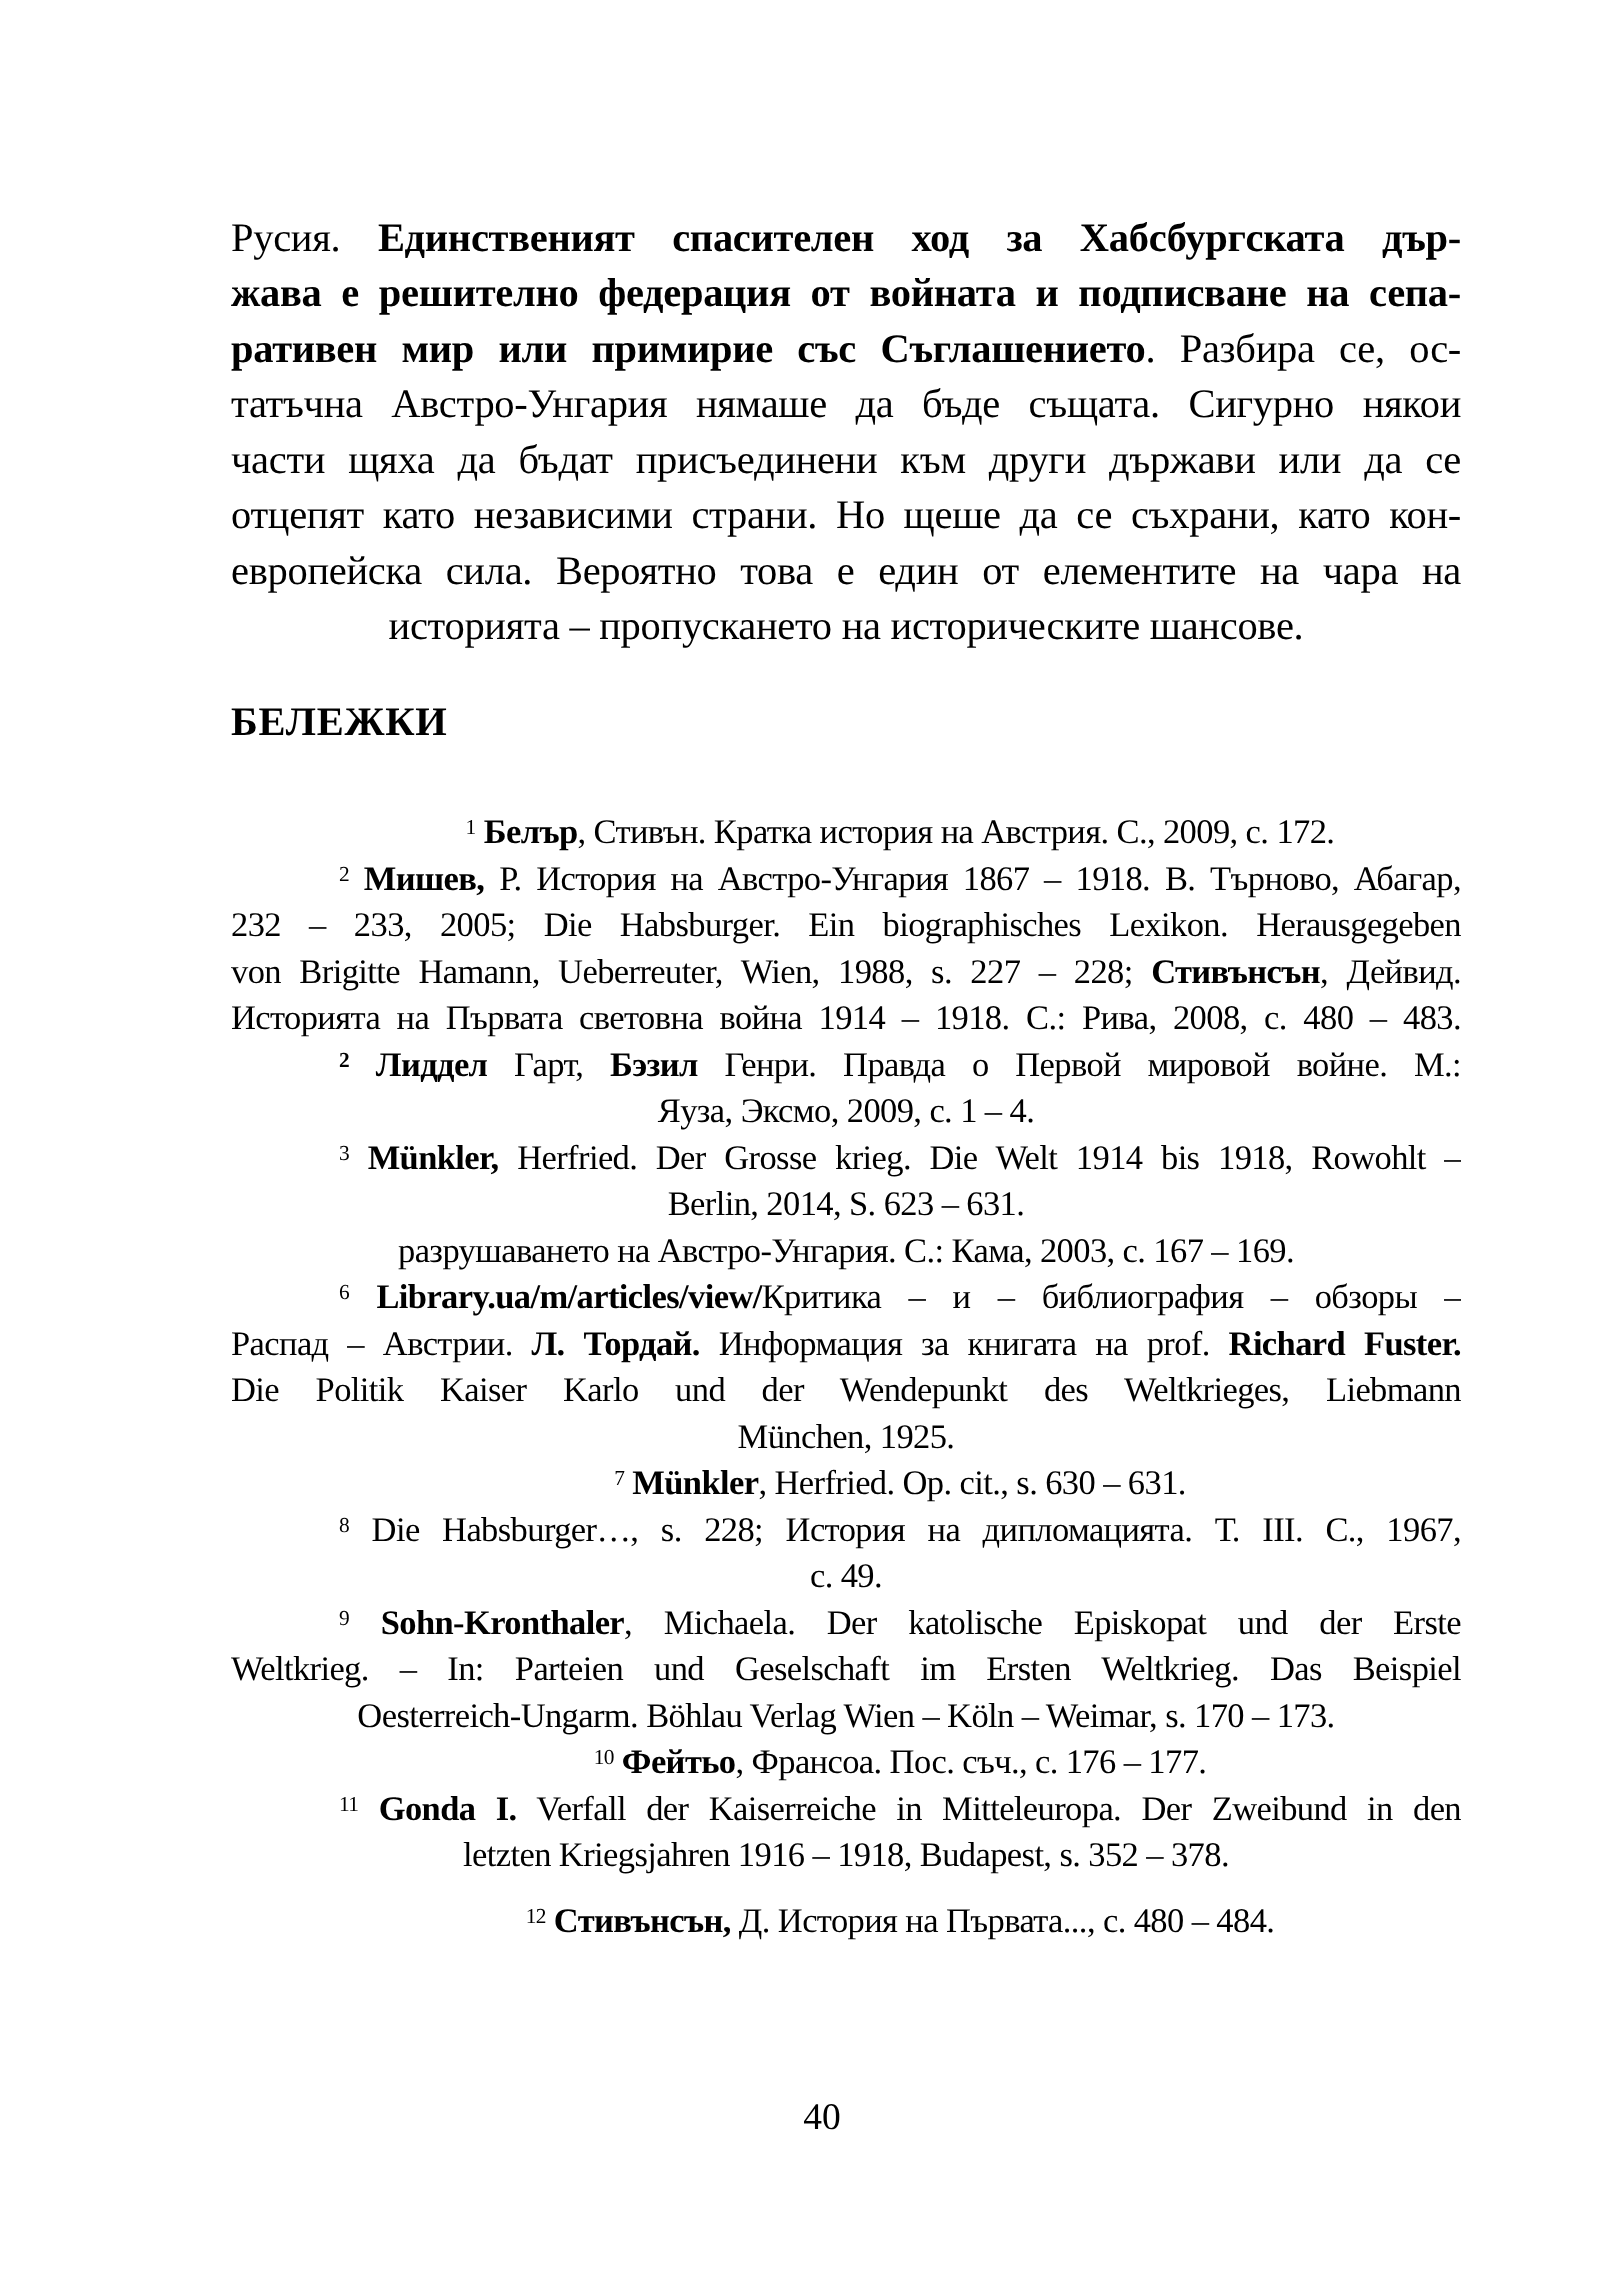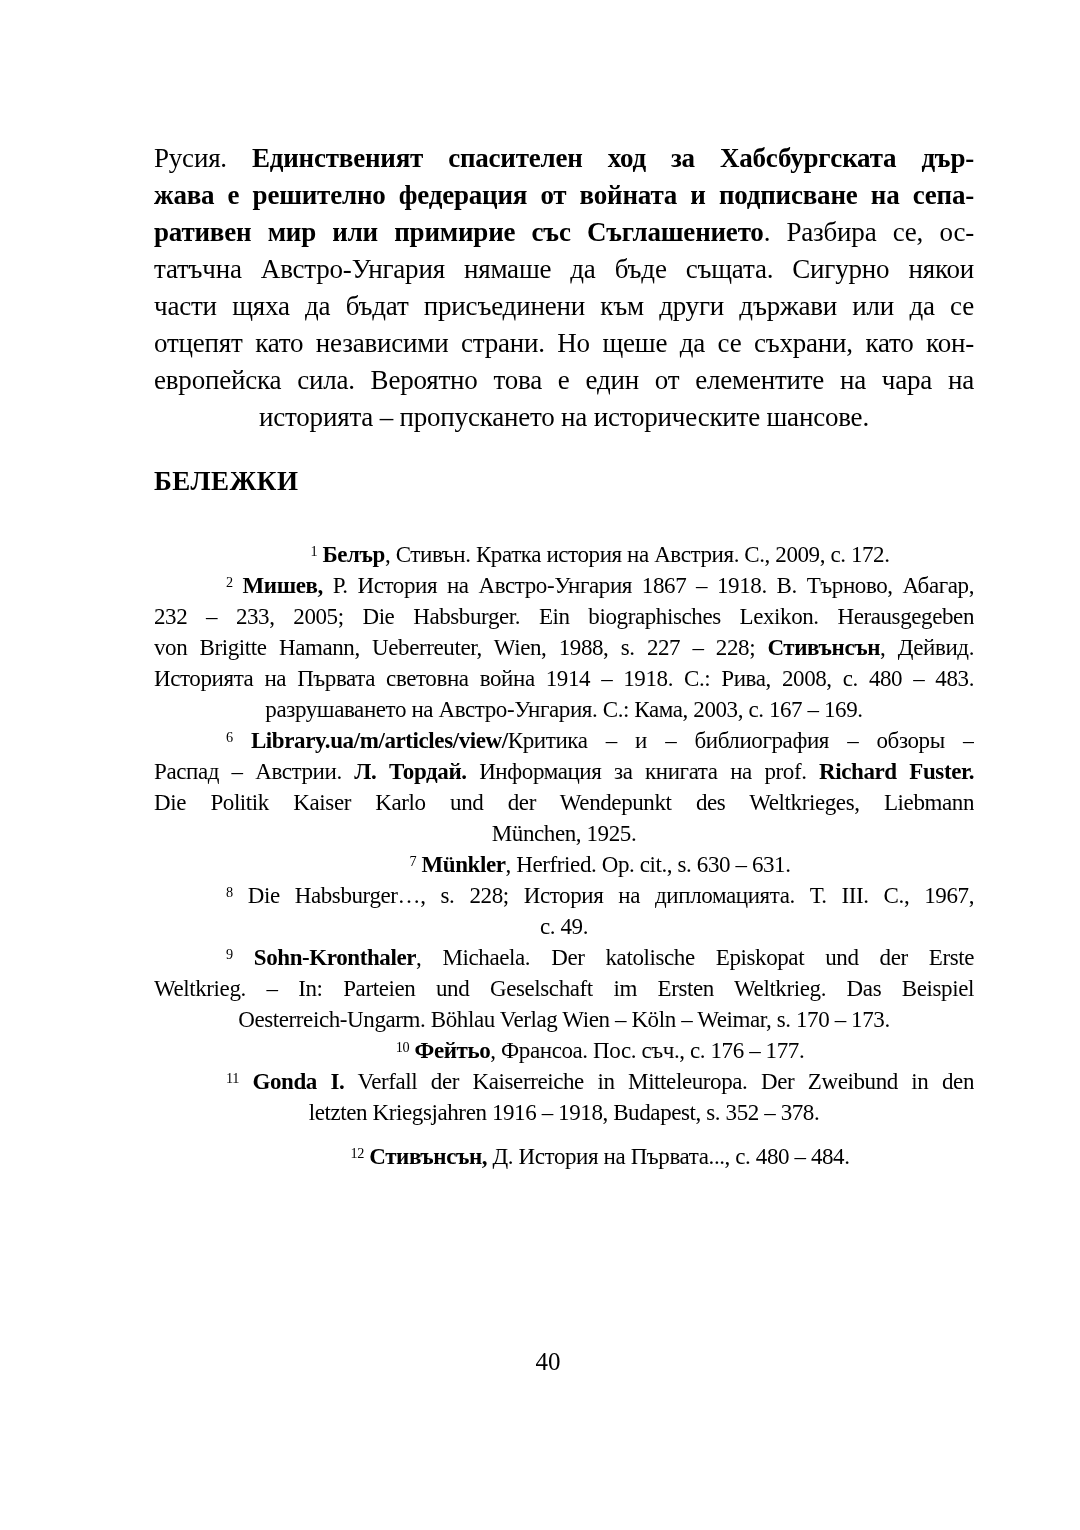--- a/index.html
+++ b/index.html
@@ -58,21 +58,21 @@
   .notes {
     margin-top: 42px;
     font-size: 23px;
     line-height: 31px;
     letter-spacing: -0.4px;
   }
   .note { margin: 0; }
   .note.gap { margin-top: 13px; }
   .pagenum {
     position: absolute;
-    top: 1348px;
+    top: 1398px;
     left: 138px;
     width: 820px;
     text-align: center;
     font-size: 25px;
   }
 </style>
 </head>
 <body>
 
 <div class="page">
@@ -89,20 +89,28 @@
   <div class="heading">БЕЛЕЖКИ</div>
   <div class="notes">
       <div class="note">
         <div class="tline ind"><sup class="fnmark">1</sup><span class="bold"> Белър</span><span>, Стивън. Кратка история на Австрия. С., 2009, с. 172.</span></div>
       </div>
       <div class="note">
         <div class="tline just ind"><sup class="fnmark">2</sup><span class="bold"> Мишев,</span><span> Р. История на Австро-Унгария 1867 – 1918. В. Търново, Абагар,</span></div>
         <div class="tline just"><span>232 – 233, 2005; Die Habsburger. Ein biographisches Lexikon. Herausgegeben</span></div>
         <div class="tline just"><span>von Brigitte Hamann, Ueberreuter, Wien, 1988, s. 227 – 228; </span><span class="bold">Стивънсън</span><span>, Дейвид.</span></div>
         <div class="tline just"><span>Историята на Първата световна война 1914 – 1918. С.: Рива, 2008, с. 480 – 483.</span></div>
+      </div>
+      <div class="note">
+        <div class="tline just ind"><sup class="fnmark bold">2</sup><span class="bold"> Лиддел</span><span> Гарт, </span><span class="bold">Бэзил</span><span> Генри.  Правда о Первой мировой войне. М.:</span></div>
+        <div class="tline"><span>Яуза, Эксмо, 2009, с. 1 – 4.</span></div>
+      </div>
+      <div class="note">
+        <div class="tline just ind"><sup class="fnmark">3</sup><span class="bold"> Münkler,</span><span> Herfried. Der Grosse krieg. Die Welt 1914 bis 1918, Rowohlt –</span></div>
+        <div class="tline"><span>Berlin, 2014, S. 623 – 631.</span></div>
       </div>
       <div class="note">
         <div class="tline"><span>разрушаването на Австро-Унгария. С.: Кама, 2003, с. 167 – 169.</span></div>
       </div>
       <div class="note">
         <div class="tline just ind"><sup class="fnmark">6</sup><span class="bold"> Library.ua/m/articles/view/</span><span>Критика – и – библиография – обзоры –</span></div>
         <div class="tline just"><span>Распад – Австрии. </span><span class="bold">Л. Тордай.</span><span> Информация за книгата на prof. </span><span class="bold">Richard Fuster.</span></div>
         <div class="tline just"><span>Die Politik Kaiser Karlo und der Wendepunkt des Weltkrieges, Liebmann</span></div>
         <div class="tline"><span>München, 1925.</span></div>
       </div>

